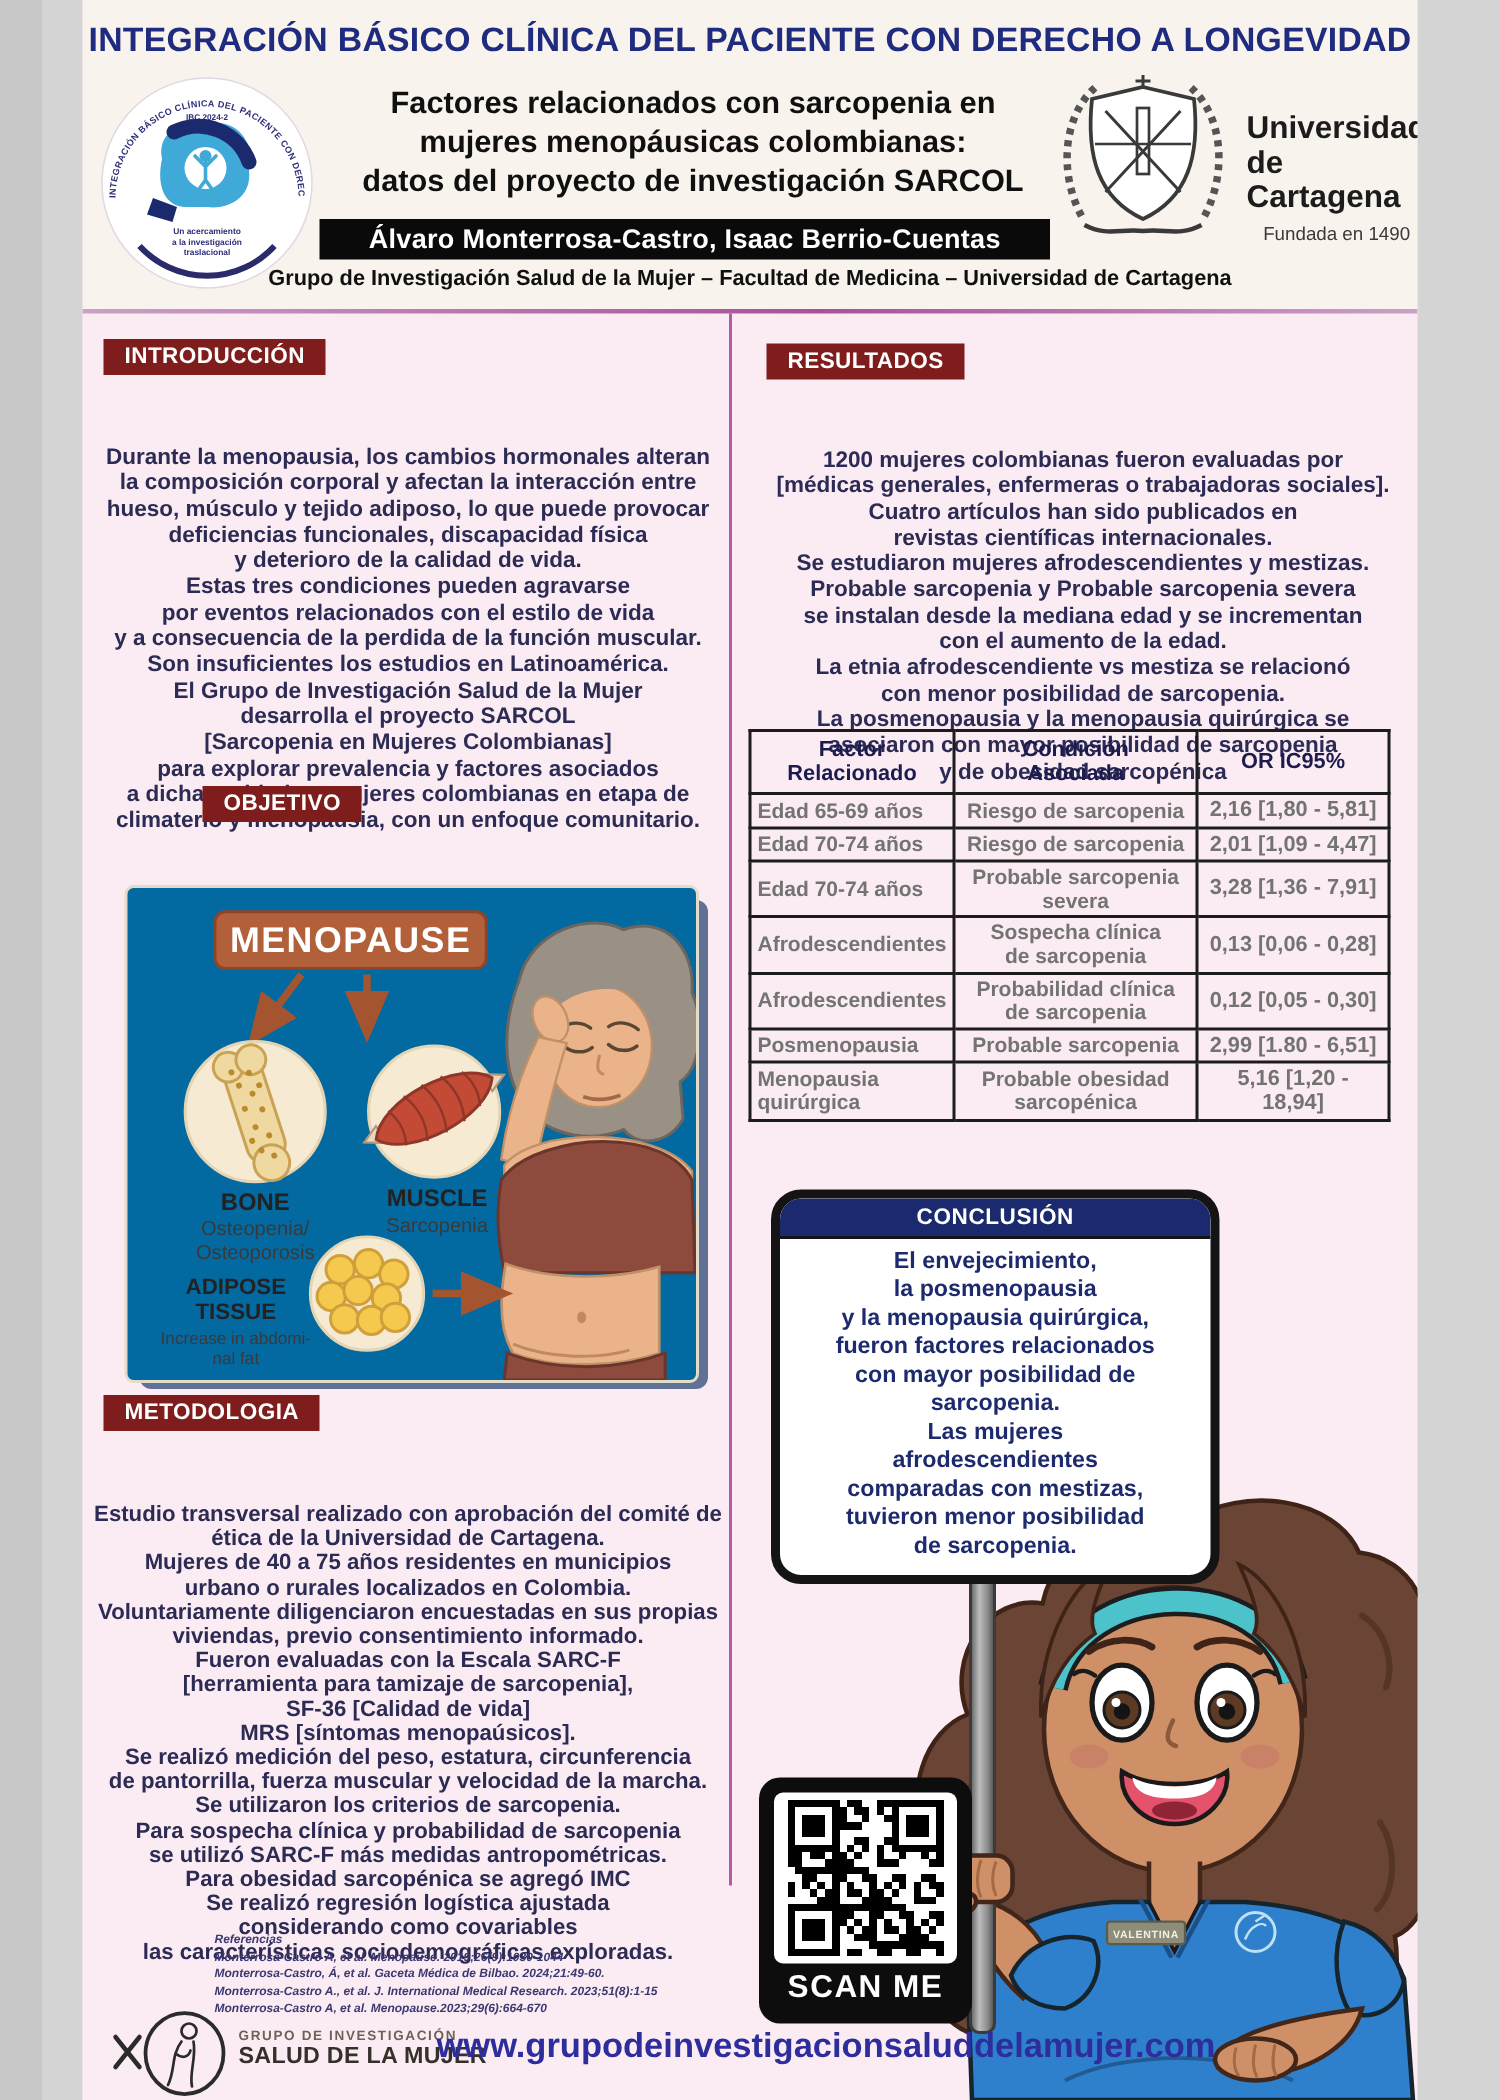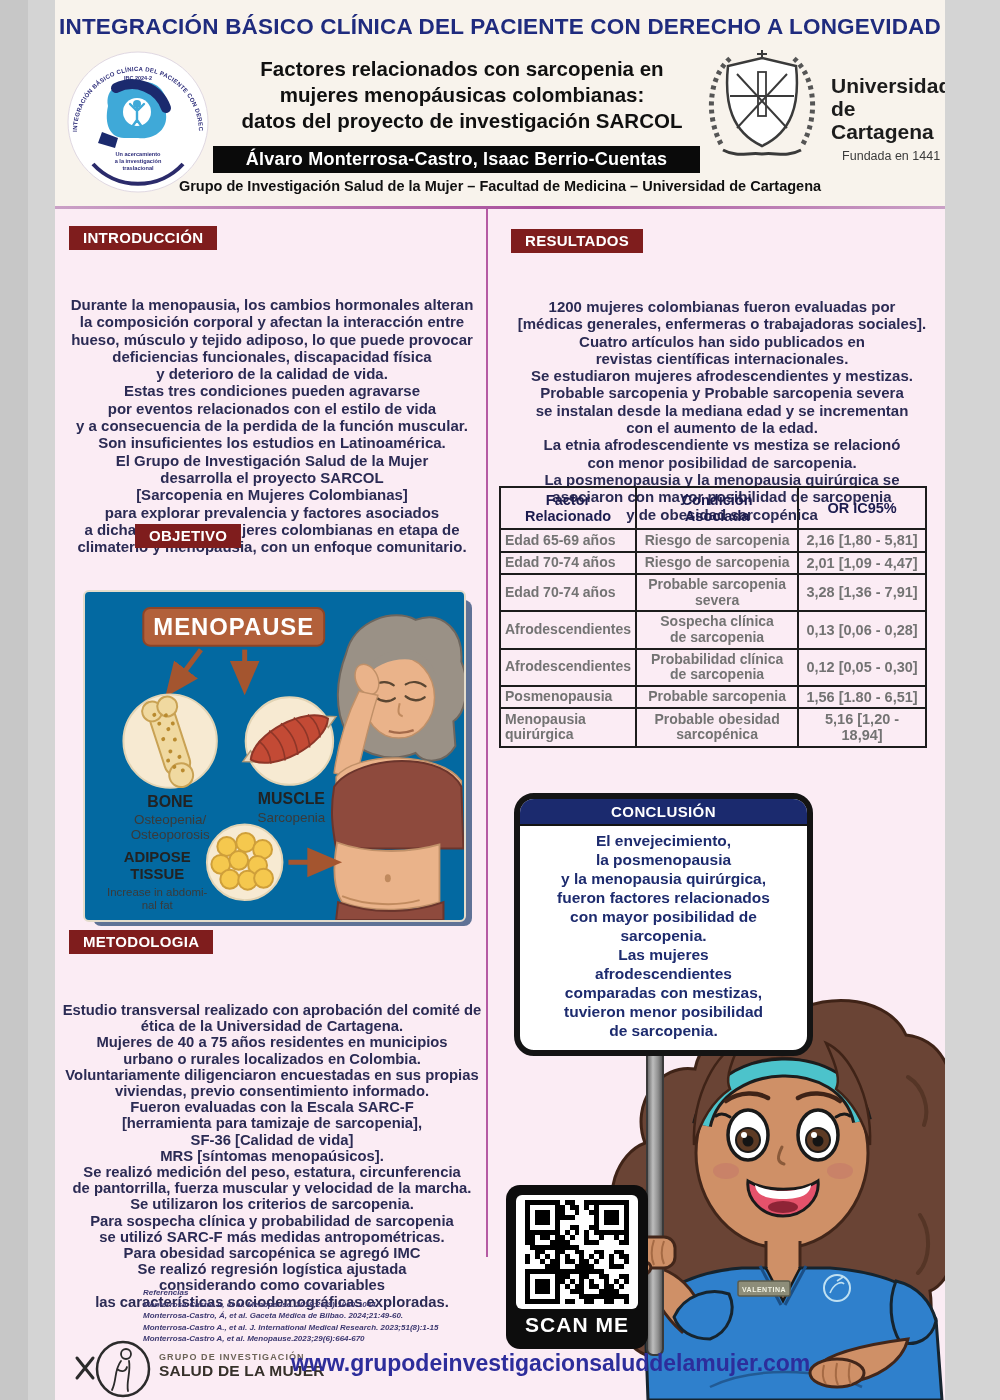--- a/index.html
+++ b/index.html
@@ -93,21 +93,21 @@
           <path d="M59,6 L59,16 M54,10 L64,10" stroke="#3a3a3a" stroke-width="2"></path>
           <path d="M59,14 L93,22 C97,60 89,88 59,102 C29,88 21,60 25,22 Z" stroke="#3a3a3a" stroke-width="2.5" fill="#ffffff"></path>
           <path d="M34,30 L84,84 M84,30 L34,84" stroke="#3a3a3a" stroke-width="2"></path>
           <rect x="55" y="28" width="8" height="44" fill="none" stroke="#3a3a3a" stroke-width="1.8"></rect>
           <path d="M27,52 L91,52" stroke="#3a3a3a" stroke-width="1.8"></path>
           <path d="M20,106 C35,114 45,108 59,110 C73,108 83,114 98,106" stroke="#3a3a3a" stroke-width="3" fill="none"></path>
         </svg>
         <div style="position:absolute;left:128px;top:30px;">
           <div style="font-size:21px;font-weight:bold;color:#1c1c1c;line-height:1.1;">Universidad</div>
           <div style="font-size:21px;font-weight:bold;color:#1c1c1c;line-height:1.1;">de Cartagena</div>
-          <div style="font-size:12.5px;color:#3a3a3a;margin-top:6px;text-align:center;">Fundada en 1441</div>
+          <div style="font-size:12.5px;color:#3a3a3a;margin-top:6px;text-align:center;">Fundada en 1490</div>
         </div>
       </div>
     </div>
 
     <div class="h-divider"></div>
     <div class="v-divider"></div>
 
     <div class="sec-label" style="left:14px;top:226px;">INTRODUCCIÓN</div>
     <div class="para p-intro">Durante la menopausia, los cambios hormonales alteran
 la composición corporal y afectan la interacción entre
@@ -299,21 +299,21 @@
           </tr>
           <tr>
             <td class="col0" style="white-space: pre-line;">Afrodescendientes</td>
             <td class="col1" style="white-space: pre-line;">Probabilidad clínica
 de sarcopenia</td>
             <td class="col2" style="white-space: pre-line;">0,12 [0,05 - 0,30]</td>
           </tr>
           <tr>
             <td class="col0" style="white-space: pre-line;">Posmenopausia</td>
             <td class="col1" style="white-space: pre-line;">Probable sarcopenia</td>
-            <td class="col2" style="white-space: pre-line;">1,56 [1.80 - 6,51]</td>
+            <td class="col2" style="white-space: pre-line;">2,99 [1.80 - 6,51]</td>
           </tr>
           <tr>
             <td class="col0" style="white-space: pre-line;">Menopausia
 quirúrgica</td>
             <td class="col1" style="white-space: pre-line;">Probable obesidad
 sarcopénica</td>
             <td class="col2" style="white-space: pre-line;">5,16 [1,20 - 18,94]</td>
           </tr>
         </tbody>
     </table>

